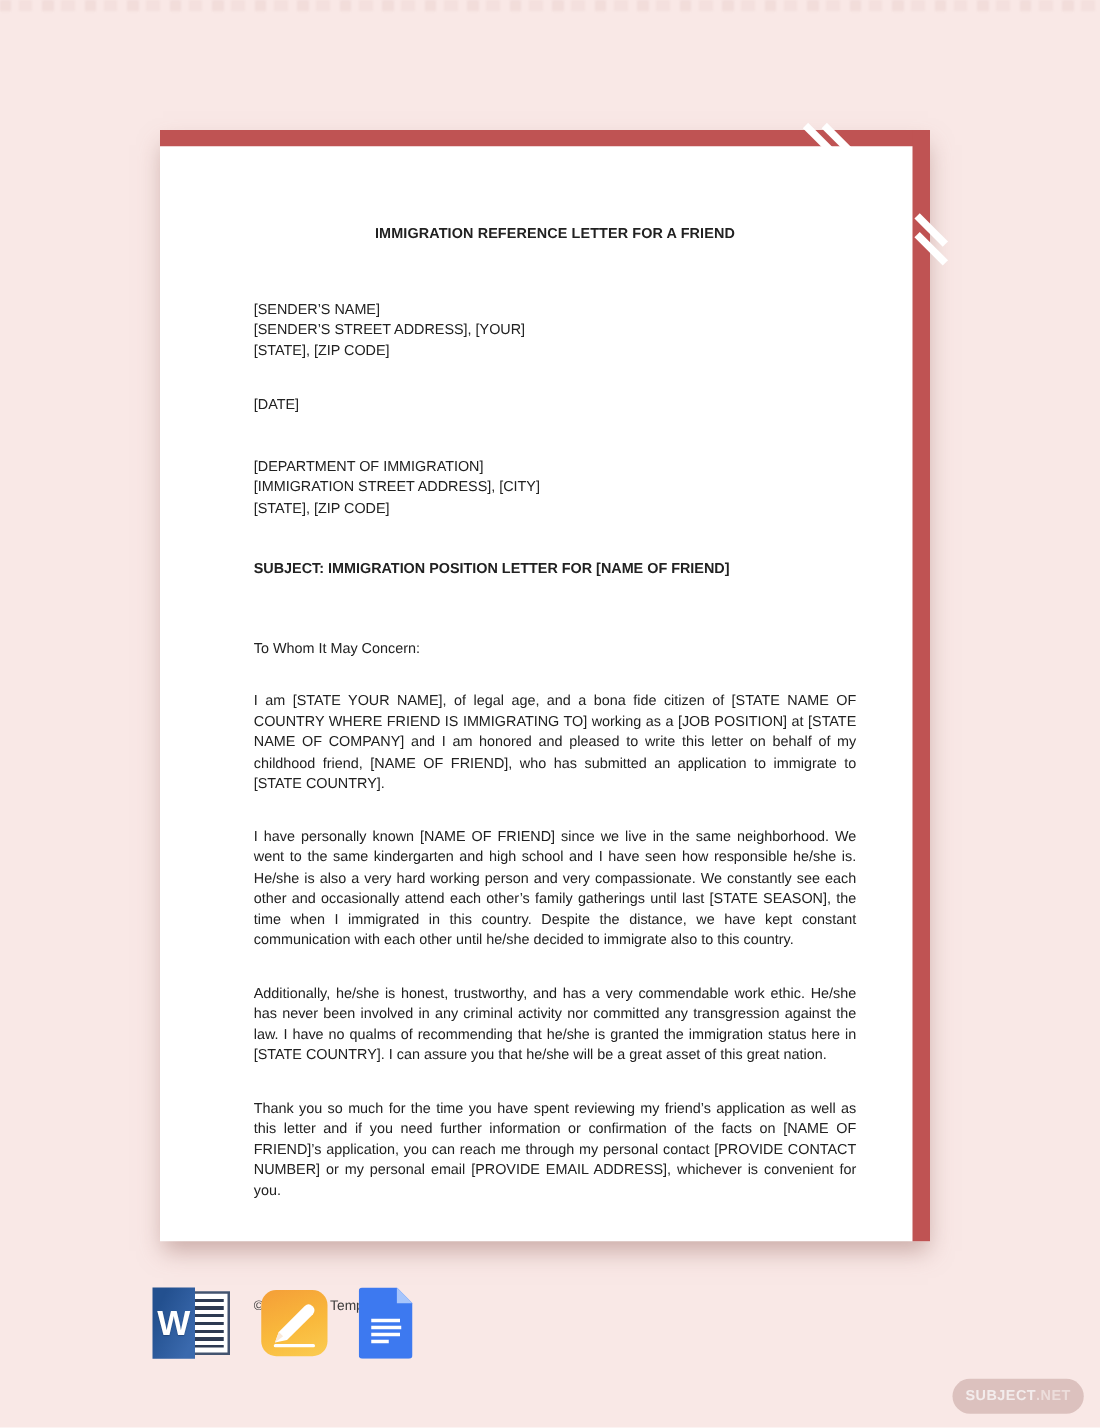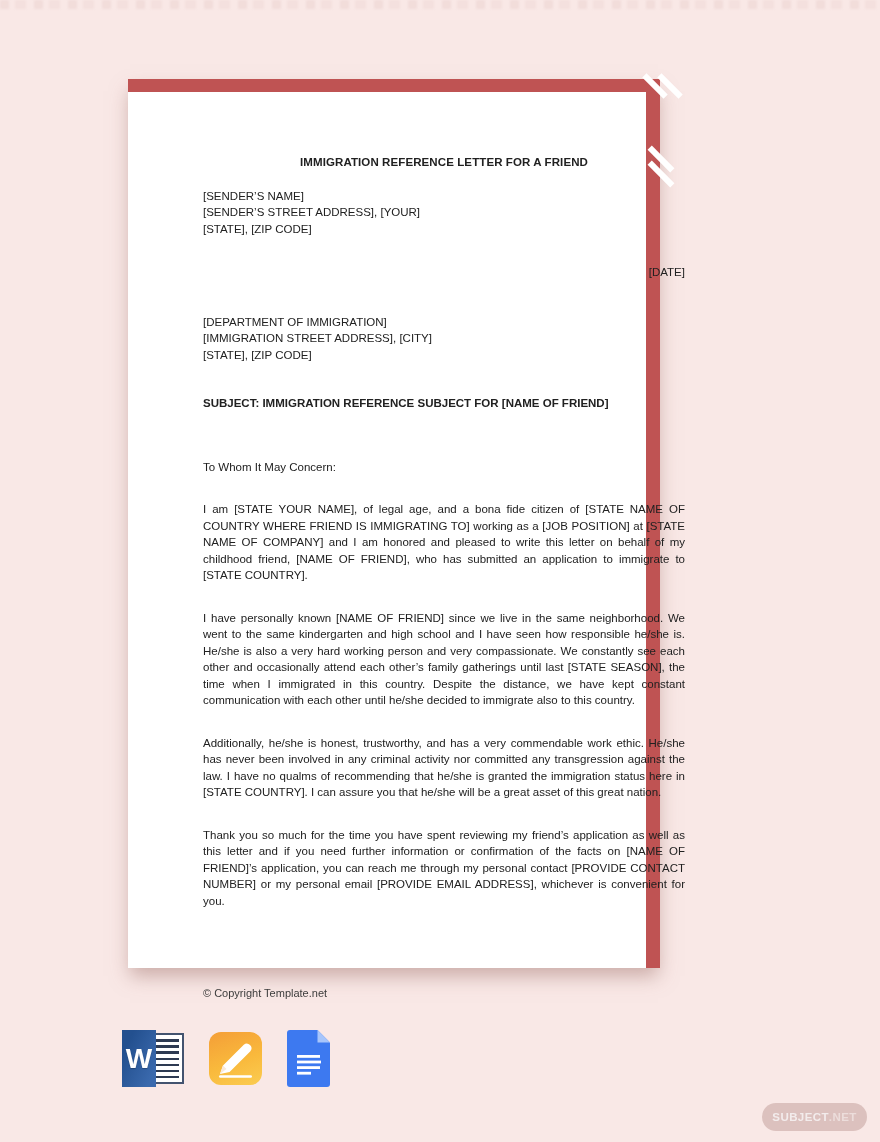--- a/index.html
+++ b/index.html
@@ -16,22 +16,22 @@
     position:absolute; top:0; left:0; right:0; height:9px;
     background:repeating-linear-gradient(90deg,
       rgba(205,165,160,0.30) 0 9px, rgba(249,232,230,0) 9px 15px,
       rgba(205,165,160,0.22) 15px 26px, rgba(249,232,230,0) 26px 34px);
     filter:blur(1px);
     opacity:.55;
   }
 
   
   .page {
-    position:absolute; left:128px; top:79px;
-    width:532px; height:889px;
+    position:absolute; left:128px; top:104px;
+    width:616px; height:889px;
     background:#ffffff;
     box-shadow:0 10px 18px -2px rgba(158,112,105,0.50);
   }
   .bar-top {
     position:absolute; top:0; left:0; width:100%; height:13px;
     background:#bf5353;
   }
   .bar-right {
     position:absolute; top:0; right:0; width:14px; height:100%;
     background:#bf5353;
@@ -50,24 +50,24 @@
     color:#212121;
     font-size:11.5px; line-height:16.5px;
   }
   .doc-title {
     margin-top:62px;
     text-align:center;
     font-weight:bold;
     font-size:11.5px;
     letter-spacing:.1px;
   }
-  .addr-block { margin-top:17px; }
+  .addr-block { margin-top:44px; }
   .addr-block.recipient { margin-top:33px; }
   .addr-line { display:block; }
-  .date-line { margin-top:27px;text-align:right; }
+  .date-line { margin-top:27px; }
   .subject-line { margin-top:32px; font-weight:bold; }
   .salutation { margin-top:47px; }
   .body-par { margin-top:26px; text-align:justify; }
   .footer-credit {
     margin-top:76px;
     text-align:left;
     font-size:11px;
     color:#3c3c3c;
   }
 
@@ -136,21 +136,21 @@
     </div>
 
     <div class="date-line">[DATE]</div>
 
     <div class="addr-block recipient">
       <span class="addr-line">[DEPARTMENT OF IMMIGRATION]</span>
       <span class="addr-line">[IMMIGRATION STREET ADDRESS], [CITY]</span>
       <span class="addr-line">[STATE], [ZIP CODE]</span>
     </div>
 
-    <div class="subject-line">SUBJECT: IMMIGRATION REFERENCE SUBJECT FOR [NAME OF FRIEND]</div>
+    <div class="subject-line">SUBJECT: IMMIGRATION POSITION LETTER FOR [NAME OF FRIEND]</div>
 
     <div class="salutation">To Whom It May Concern:</div>
 
     <p class="body-par">I am [STATE YOUR NAME], of legal age, and a bona fide citizen of [STATE NAME OF COUNTRY WHERE FRIEND IS IMMIGRATING TO] working as a [JOB POSITION] at [STATE NAME OF COMPANY] and I am honored and pleased to write this letter on behalf of my childhood friend, [NAME OF FRIEND], who has submitted an application to immigrate to [STATE COUNTRY].</p>
     <p class="body-par">I have personally known [NAME OF FRIEND] since we live in the same neighborhood. We went to the same kindergarten and high school and I have seen how responsible he/she is. He/she is also a very hard working person and very compassionate. We constantly see each other and occasionally attend each other’s family gatherings until last [STATE SEASON], the time when I immigrated in this country. Despite the distance, we have kept constant communication with each other until he/she decided to immigrate also to this country.</p>
     <p class="body-par">Additionally, he/she is honest, trustworthy, and has a very commendable work ethic. He/she has never been involved in any criminal activity nor committed any transgression against the law. I have no qualms of recommending that he/she is granted the immigration status here in [STATE COUNTRY]. I can assure you that he/she will be a great asset of this great nation.</p>
     <p class="body-par">Thank you so much for the time you have spent reviewing my friend’s application as well as this letter and if you need further information or confirmation of the facts on [NAME OF FRIEND]’s application, you can reach me through my personal contact [PROVIDE CONTACT NUMBER] or my personal email [PROVIDE EMAIL ADDRESS], whichever is convenient for you.</p>
 
     <div class="footer-credit">© Copyright Template.net</div>
   </div>

